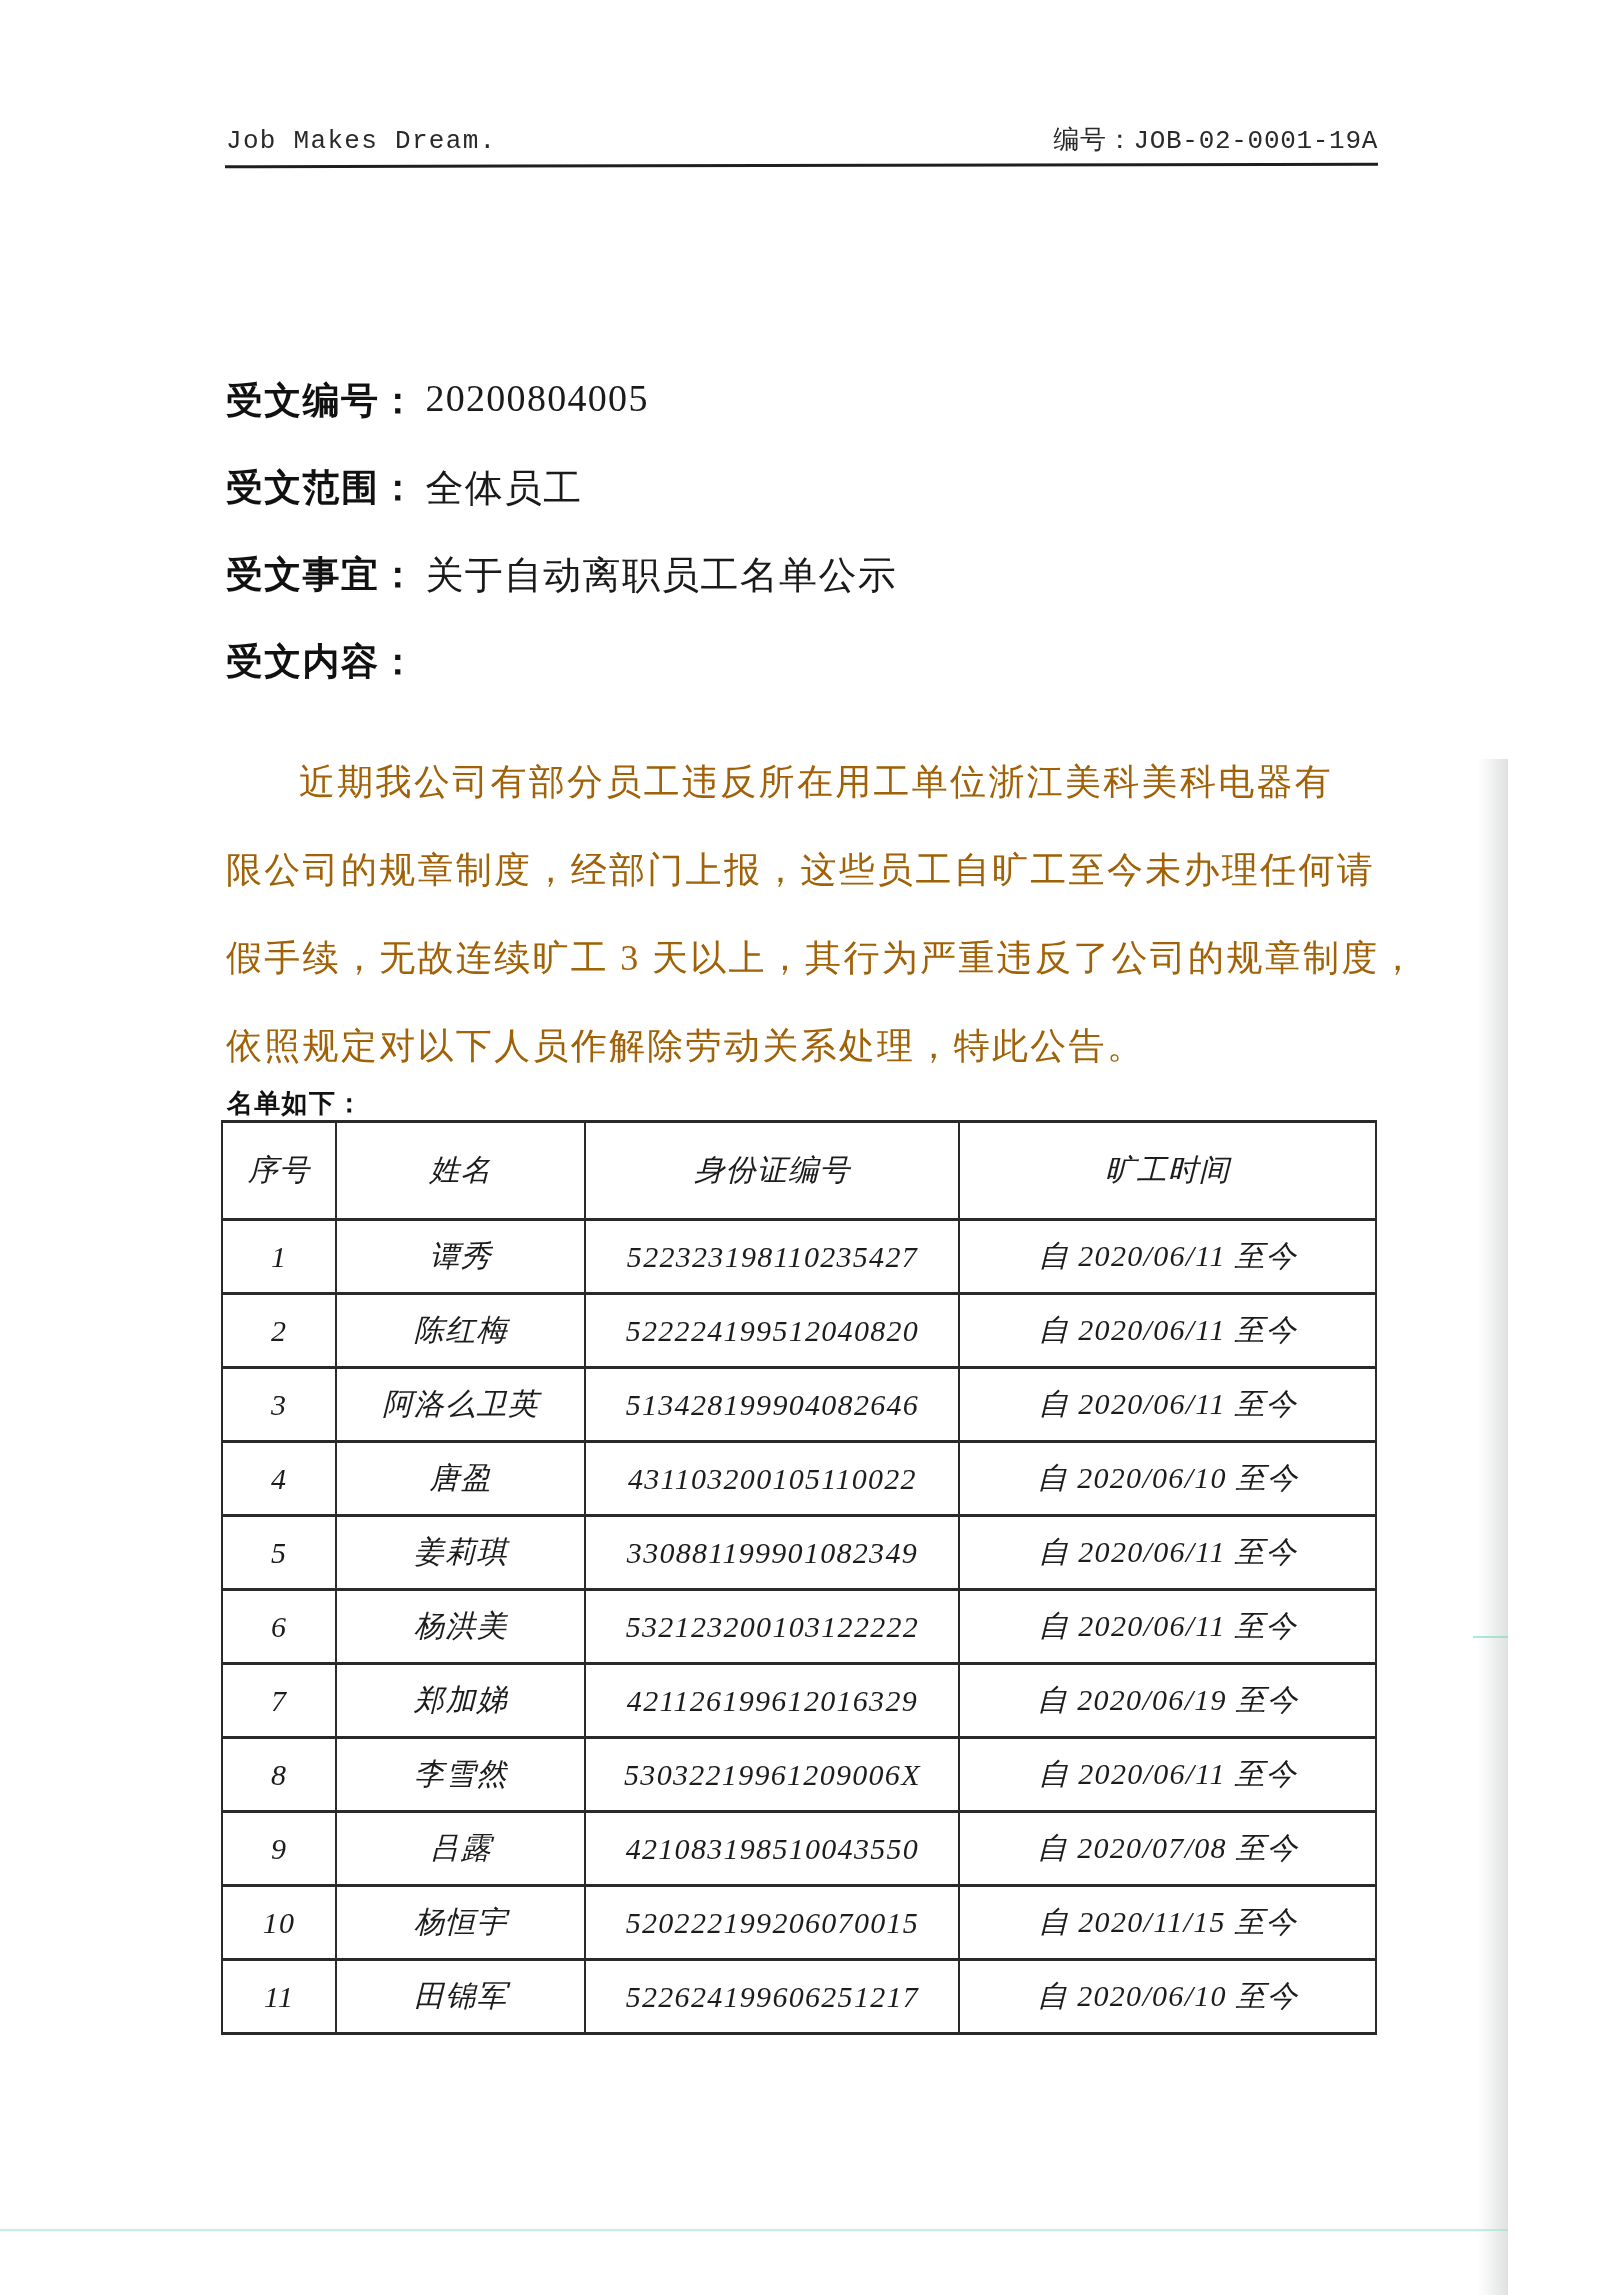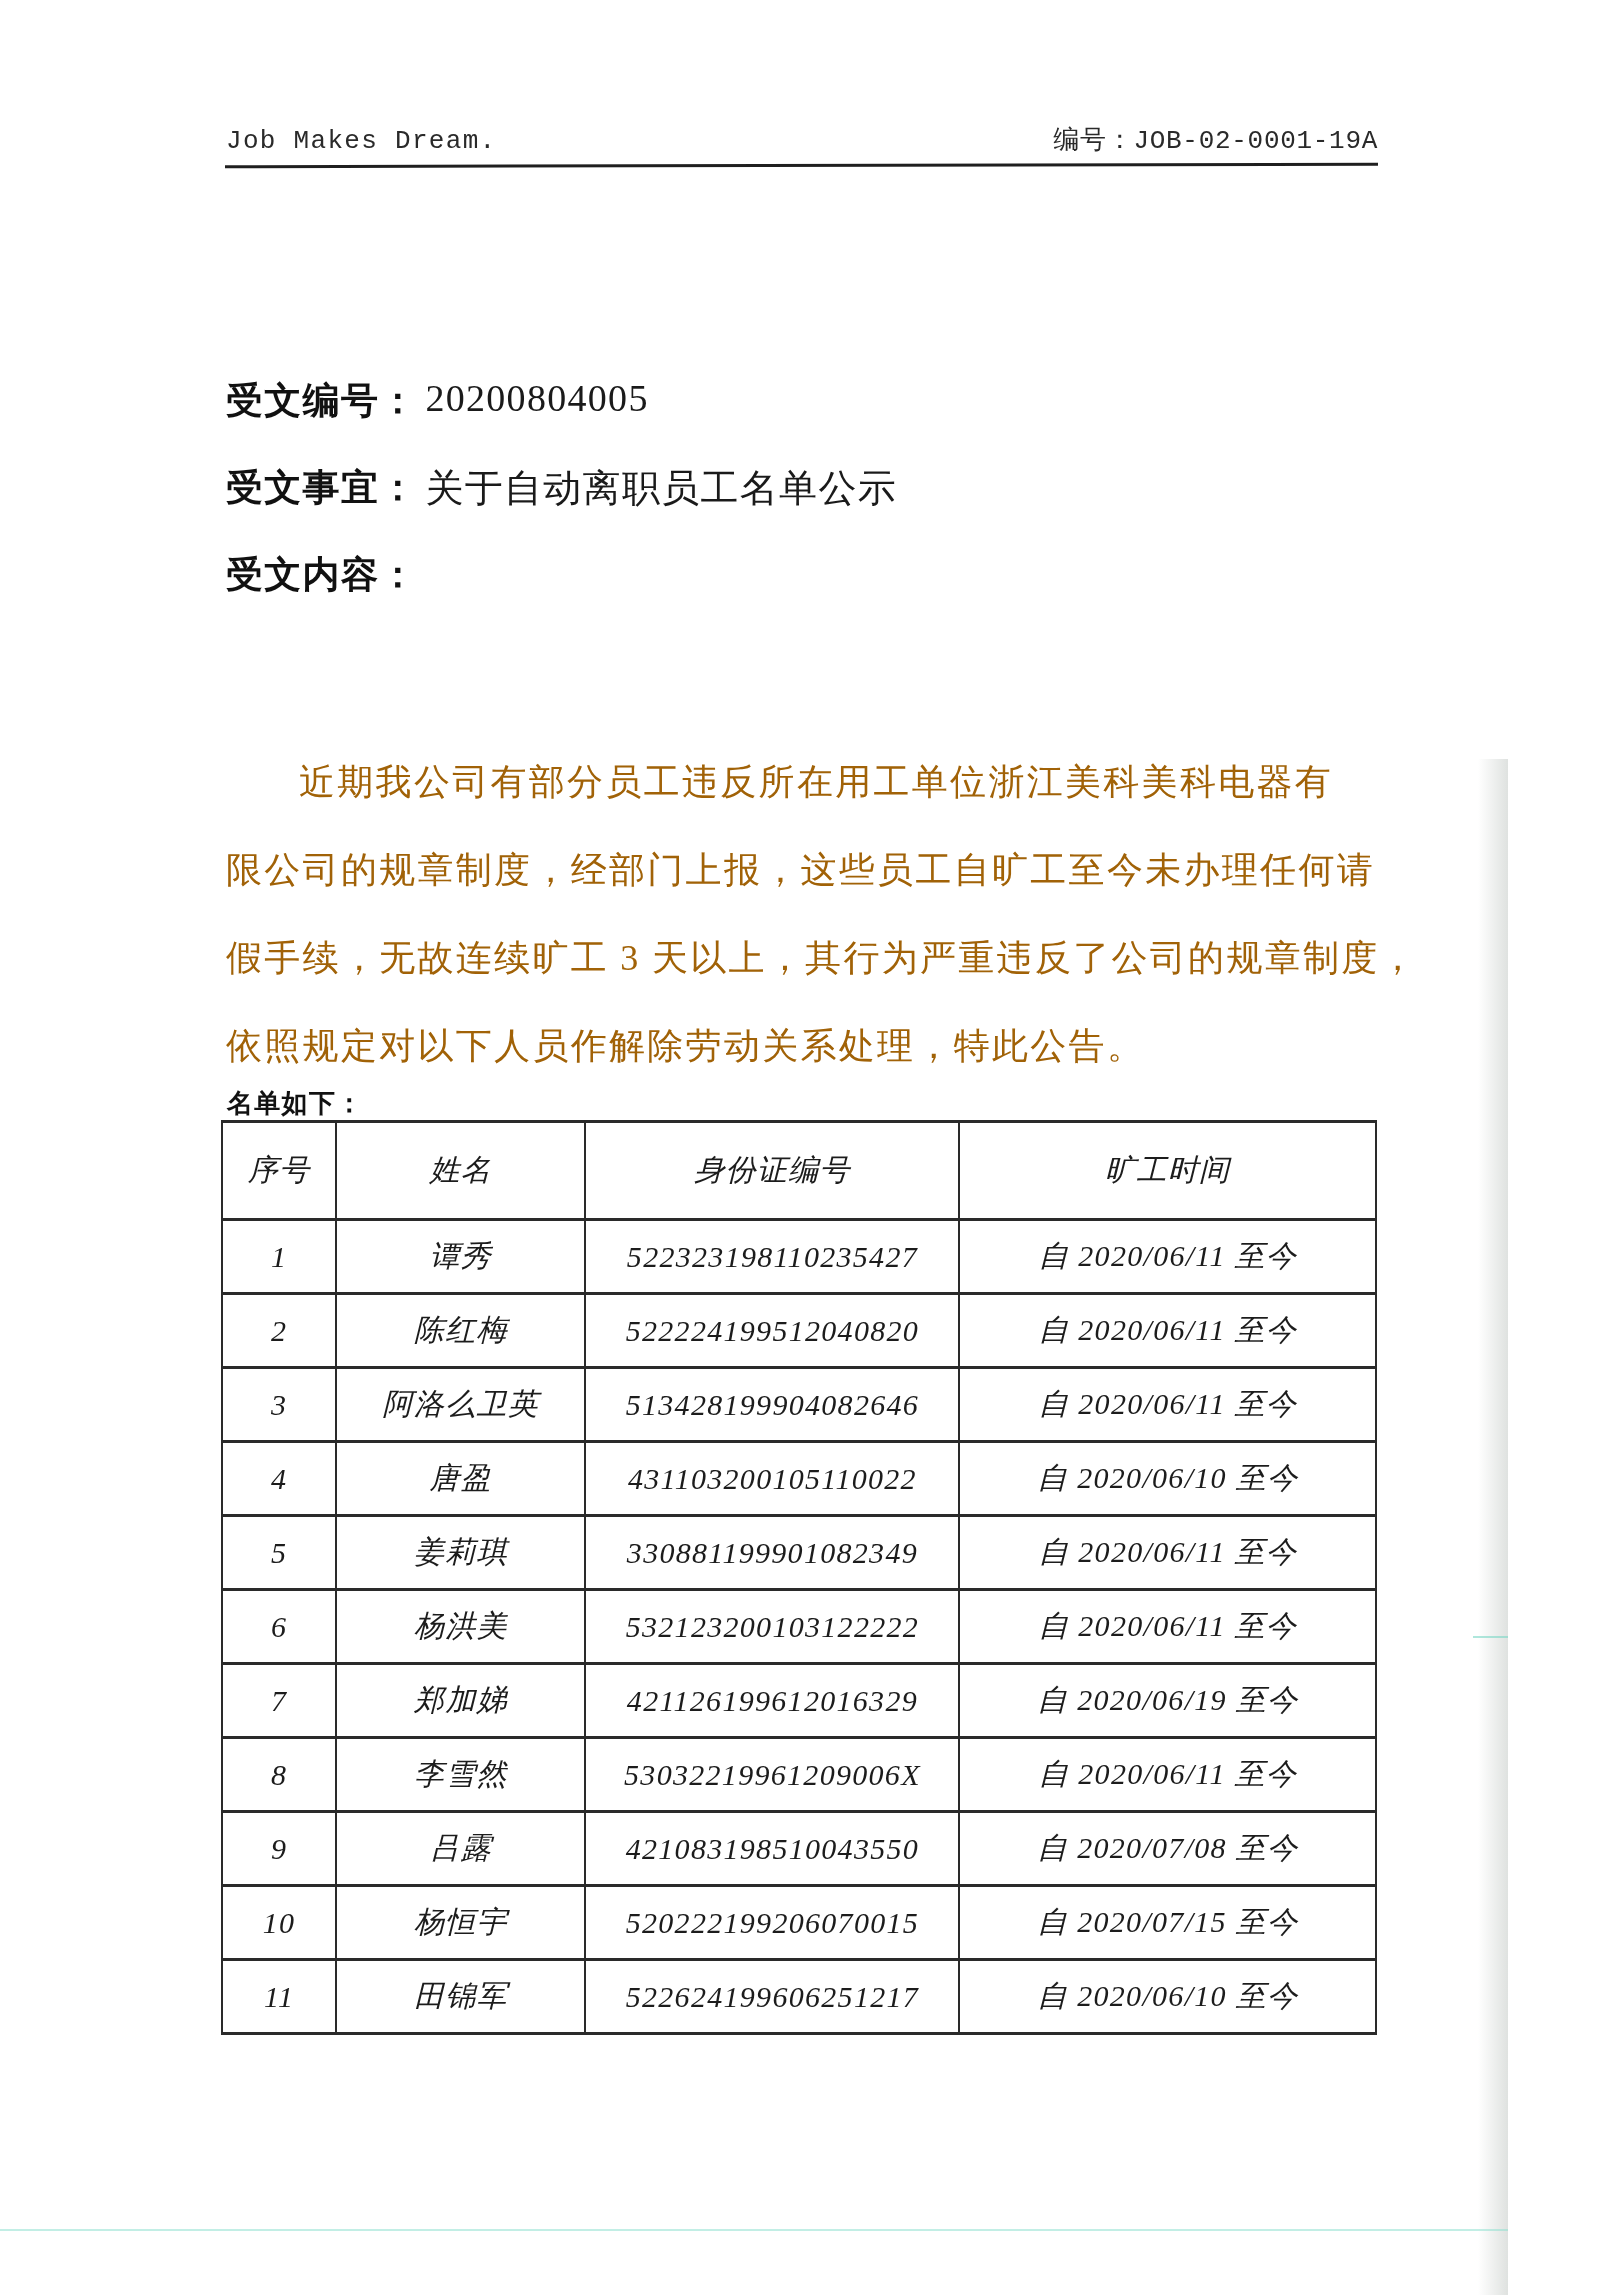--- a/index.html
+++ b/index.html
@@ -112,20 +112,24 @@
   <div class="hdr-rule"></div>
 
 
   <div class="meta">
 
       <div class="meta-line">
         <span class="meta-label">受文编号：</span>
         <span class="meta-value">20200804005</span>
       </div>
 
+      <div class="meta-line">
+        <span class="meta-label">受文范围：</span>
+        <span class="meta-value">全体员工</span>
+      </div>
 
       <div class="meta-line">
         <span class="meta-label">受文事宜：</span>
         <span class="meta-value">关于自动离职员工名单公示</span>
       </div>
 
       <div class="meta-line">
         <span class="meta-label">受文内容：</span>
         <span class="meta-value"></span>
       </div>
@@ -225,21 +229,21 @@
           <td>9</td>
           <td>吕露</td>
           <td>421083198510043550</td>
           <td>自 2020/07/08 至今</td>
         </tr>
 
         <tr>
           <td>10</td>
           <td>杨恒宇</td>
           <td>520222199206070015</td>
-          <td>自 2020/07/15 至今</td>
+          <td>自 2020/11/15 至今</td>
         </tr>
 
         <tr>
           <td>11</td>
           <td>田锦军</td>
           <td>522624199606251217</td>
           <td>自 2020/06/10 至今</td>
         </tr>
       </tbody>
   </table>

